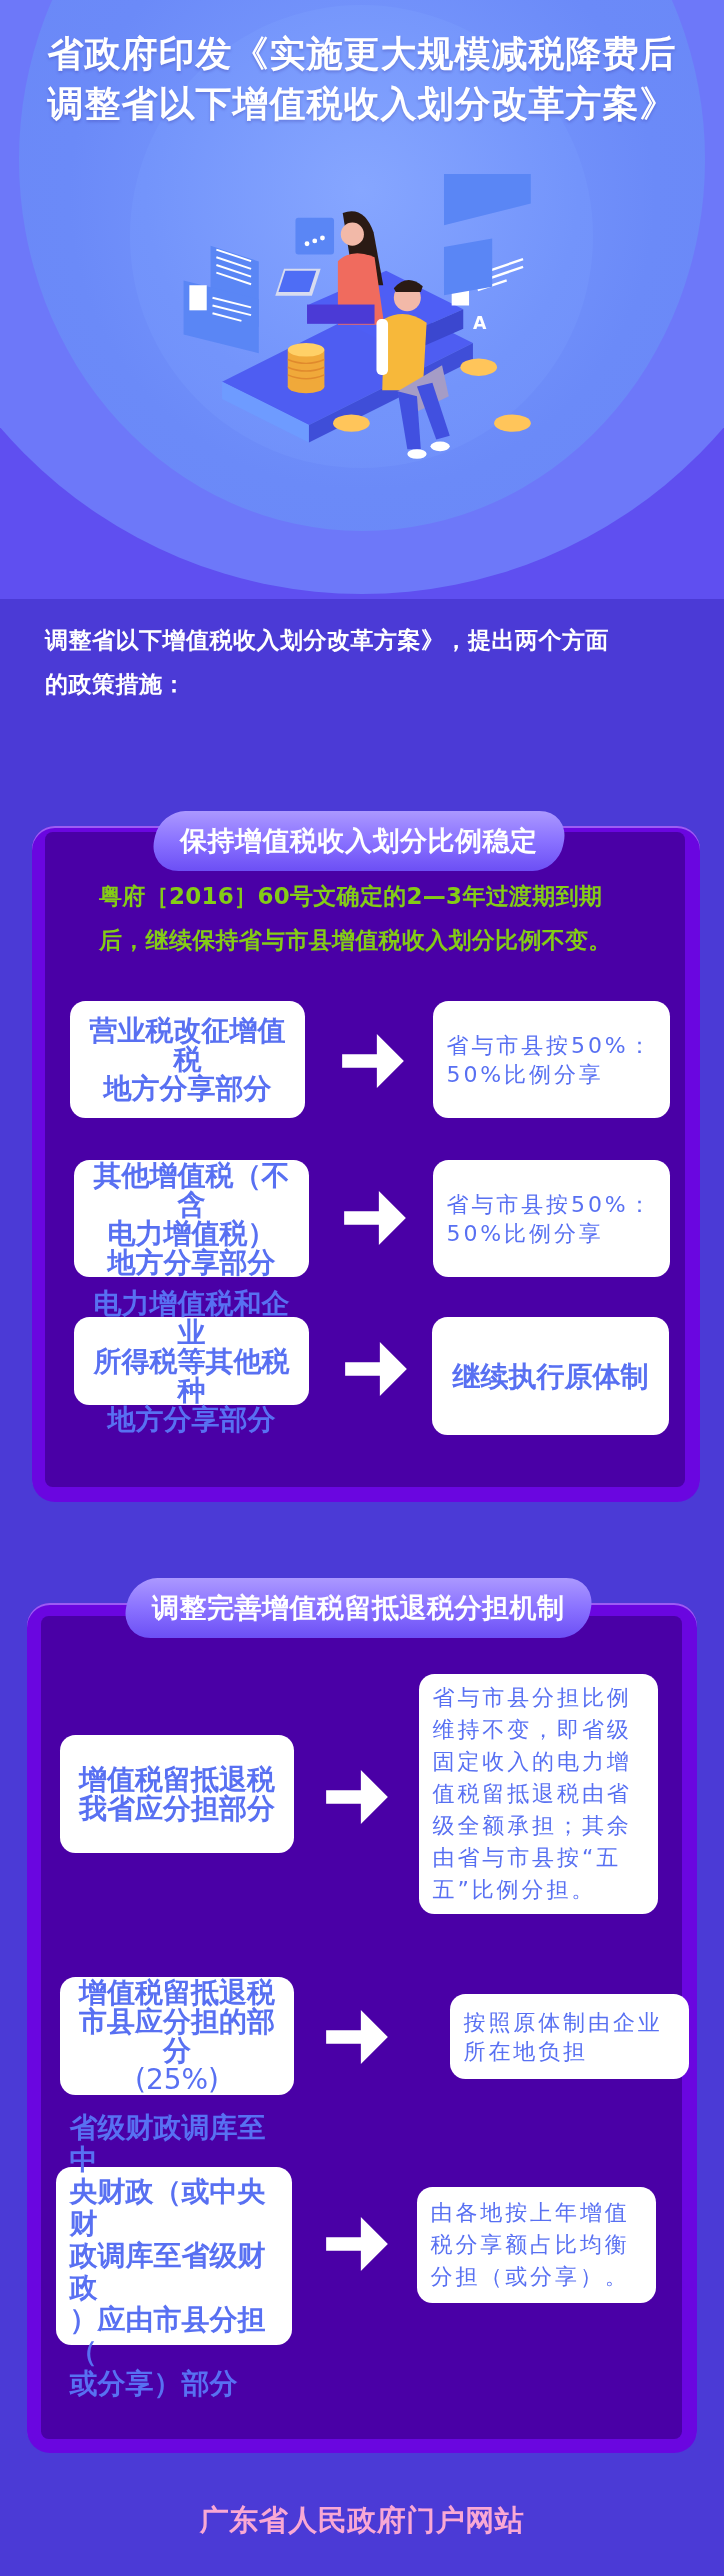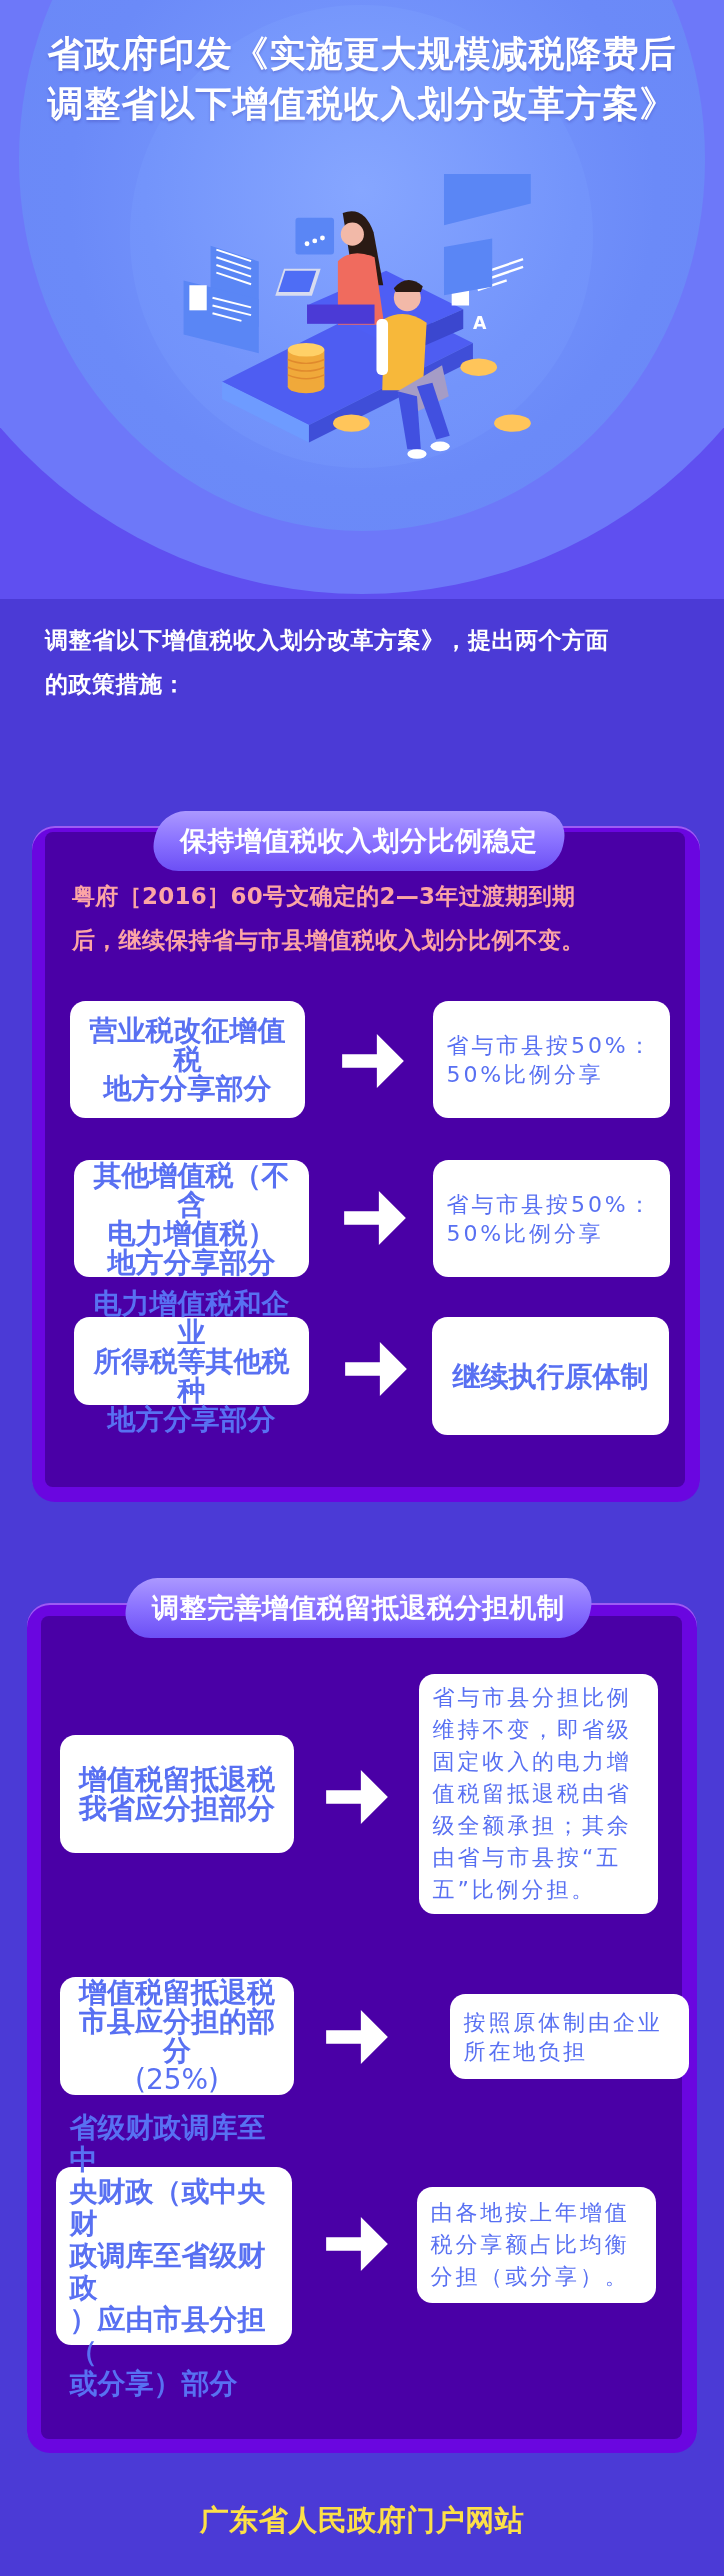--- a/index.html
+++ b/index.html
@@ -47,35 +47,36 @@
   .pill {
     position: absolute; height: 60px; color: #fff; font-weight: bold; font-size: 27px;
     display: flex; align-items: center; justify-content: center;
     background: linear-gradient(180deg, #ab98ff 0%, #8a72ff 50%, #6c4ff5 100%);
     border-radius: 25px 31px 25px 31px;
     transform: skewX(-12deg);
   }
   .pill span { transform: skewX(12deg); display: inline-block; letter-spacing: 0.5px; }
 
   .lead {
-    position: absolute; color: #fca5a5; font-weight: bold; font-size: 23px; line-height: 44px;
+    position: absolute; color: #84cc16; font-weight: bold; font-size: 23px; line-height: 44px;
     letter-spacing: 0.3px;
+    margin-left: 27px;
   }
   .box {
     position: absolute; background: #fff; border-radius: 15.4px; color: #5870f2;
     font-size: 28px; line-height: 29px; font-weight: bold;
     display: flex; align-items: center; justify-content: center; text-align: center;
     padding: 7.7px 13.5px;
   }
   .box.left-align { text-align: left; justify-content: flex-start; }
   .box.right-text { font-weight: normal; letter-spacing: 2.9px; font-size: 22px; }
   .arrow { position: absolute; width: 62px; height: 54px; }
 
   .footer {
-    position: absolute; left: 0; top: 2501px; width: 724px; text-align: center; color: #fde047;
+    position: absolute; left: 0; top: 2501px; width: 724px; text-align: center; color: #f9a8d4;
     font-weight: bold; font-size: 29px; letter-spacing: 0.5px;
   }
 </style>
 </head>
 <body>
 
 <div class="hero">
   <div class="circle-outer"></div>
   <div class="circle-mid"></div>
   <div class="circle-inner"></div>

